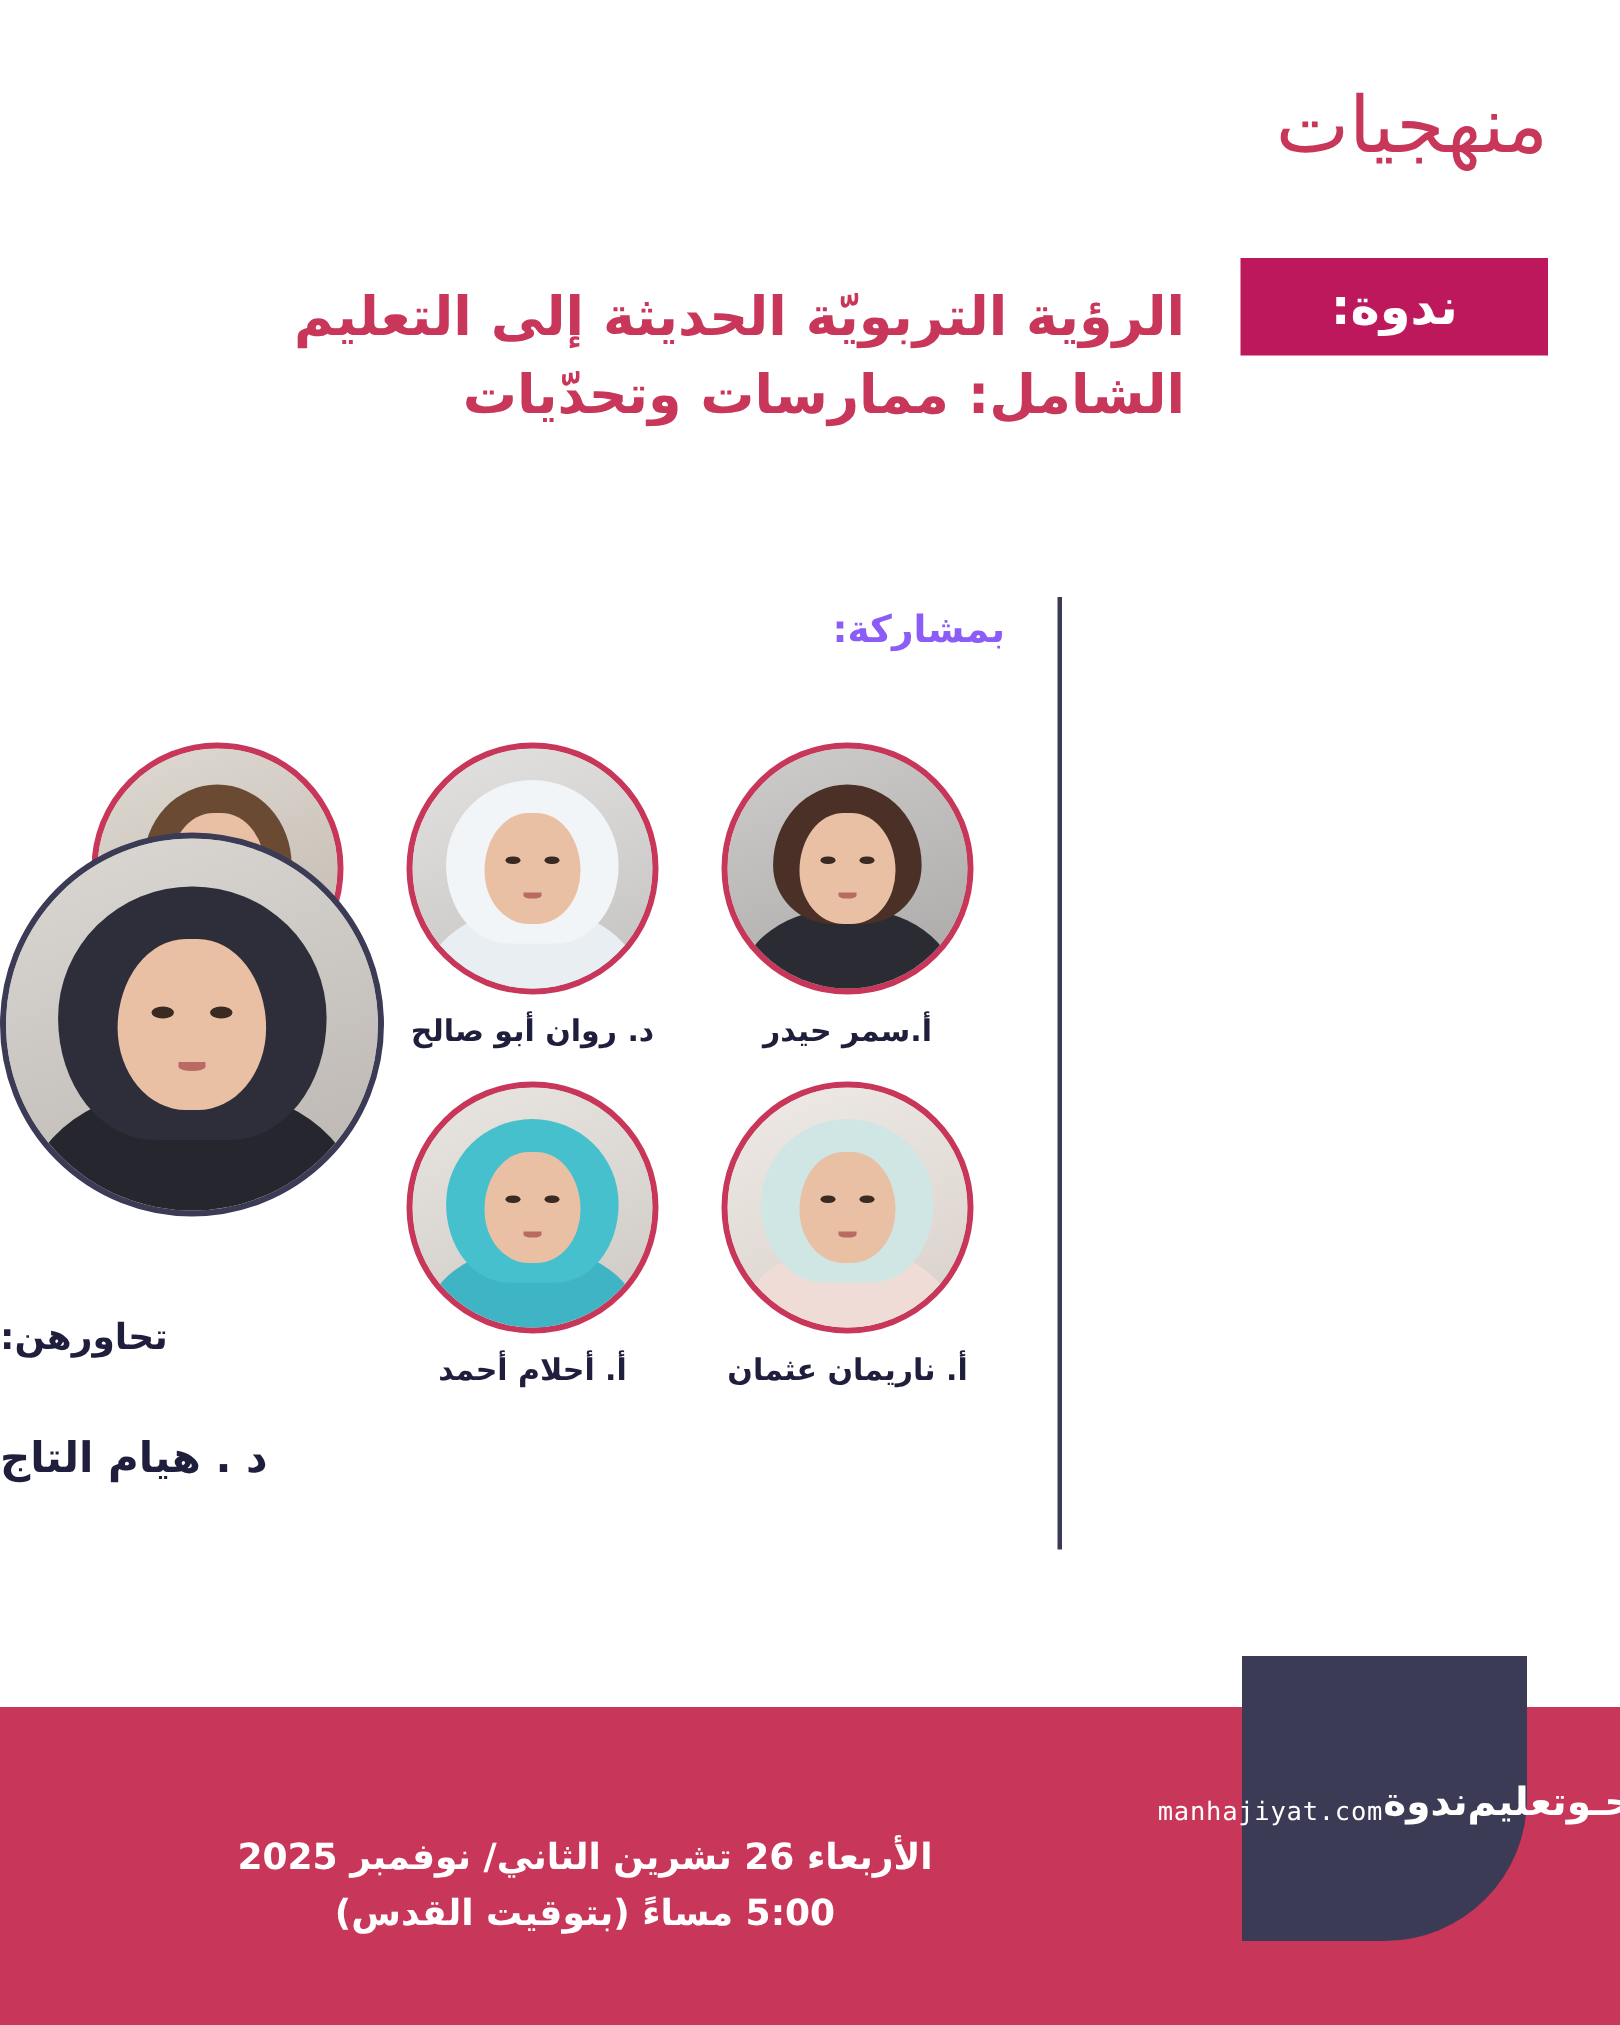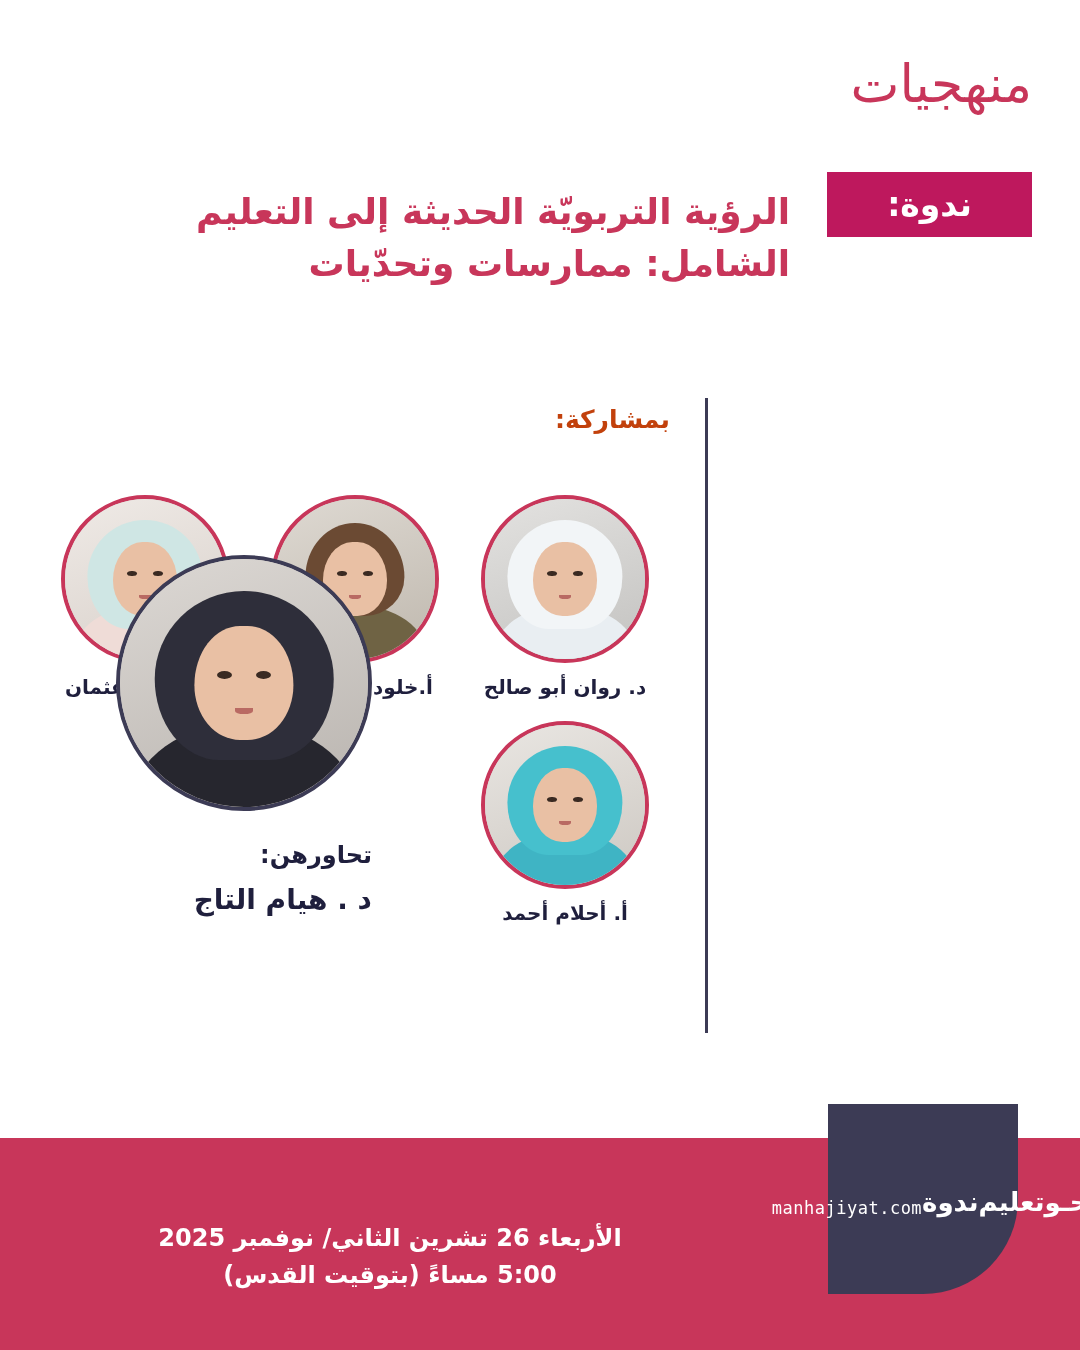--- a/index.html
+++ b/index.html
@@ -76,21 +76,21 @@
     background: #3c3b55;
   }
 
   
   .participants-label {
     position: absolute;
     top: 405px;
     right: 410px;
     font-size: 25px;
     font-weight: bold;
-    color: #c2410c;
+    color: #8b5cf6;
   }
 
   .participants-grid {
     position: absolute;
     top: 495px;
     right: 410px;
     width: 630px;
     direction: rtl;
     display: flex;
     flex-wrap: wrap;
@@ -126,21 +126,22 @@
   }
 
   
   .host-block {
     position: absolute;
     top: 555px;
     left: 0;
     width: 372px;
     display: flex;
     flex-direction: column;
-    align-items: flex-start;
+    align-items: flex-end;
+    gap: 36px;
   }
   .host-avatar {
     width: 248px;
     height: 248px;
     border-radius: 50%;
     border: 4px solid #3c3b55;
     overflow: hidden;
     position: relative;
     background: #cfcbc7;
   }
@@ -275,20 +276,34 @@
   </div>
 
   <div class="title">الرؤية التربويّة الحديثة إلى التعليم الشامل: ممارسات وتحدّيات</div>
 
   <div class="divider"></div>
 
   <div class="participants-label">بمشاركة:</div>
 
   <div class="participants-grid">
 
+    <div class="p-cell">
+      <div class="avatar">
+        <div class="face">
+          <div class="ph-bg" style="background:linear-gradient(160deg,#cfcdcb,#aaa8a6);"></div>
+          <div class="ph-body" style="background:#2b2b33;"></div>
+          <div class="ph-hair" style="background:#4a3026;"></div>
+          <div class="ph-face-over"></div>
+          <div class="ph-eye l"></div>
+            <div class="ph-eye r"></div>
+            <div class="ph-mouth"></div>
+        </div>
+      </div>
+      <div class="p-name">أ.سمر حيدر</div>
+    </div>
 
     <div class="p-cell">
       <div class="avatar">
         <div class="face">
           <div class="ph-bg" style="background:linear-gradient(160deg,#e3e2e0,#c3c2c0);"></div>
           <div class="ph-body" style="background:#e9eef2;"></div>
           <div class="ph-hair scarf" style="background:#f2f5f7;"></div>
           <div class="ph-face-over"></div>
           <div class="ph-eye l"></div>
             <div class="ph-eye r"></div>

